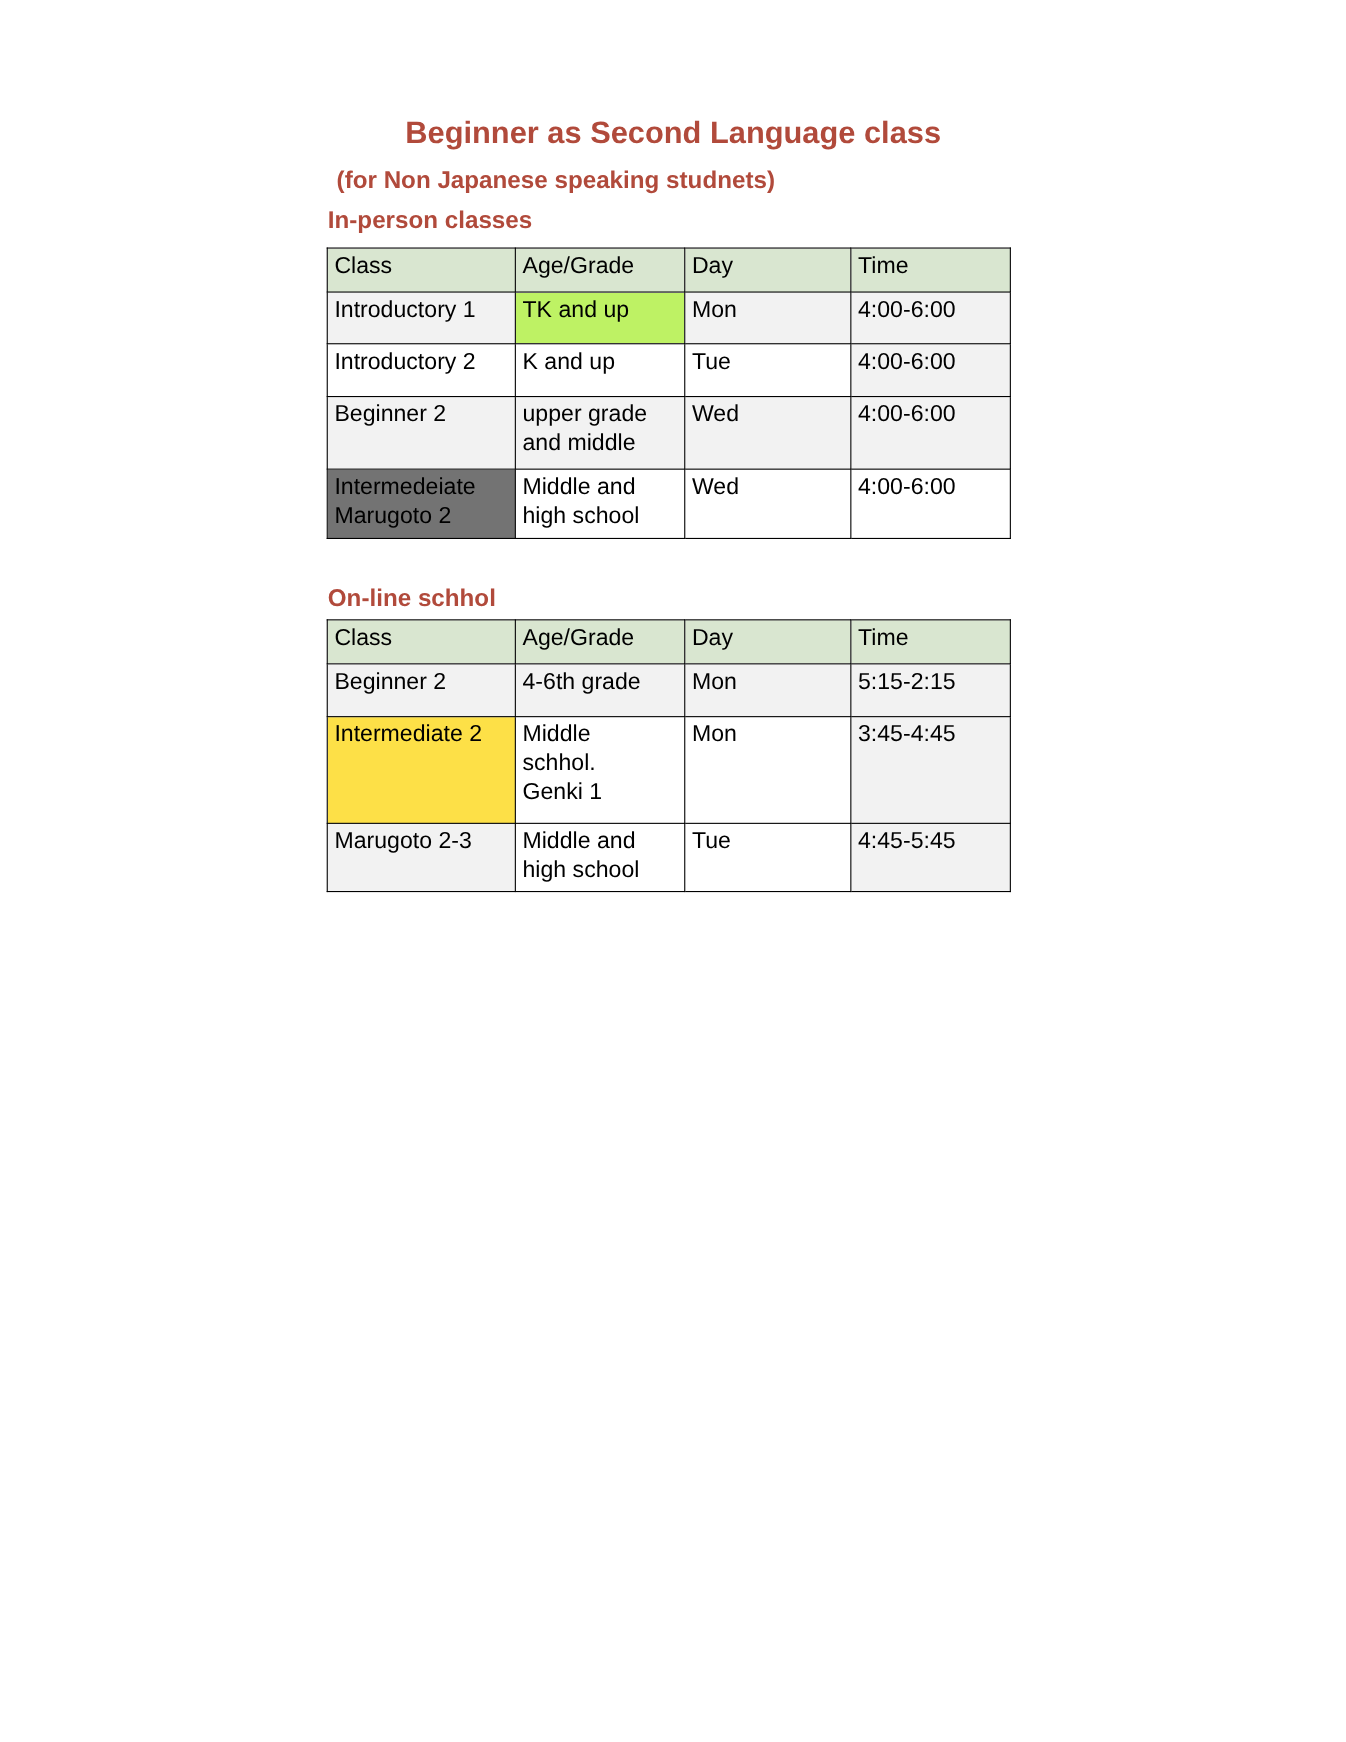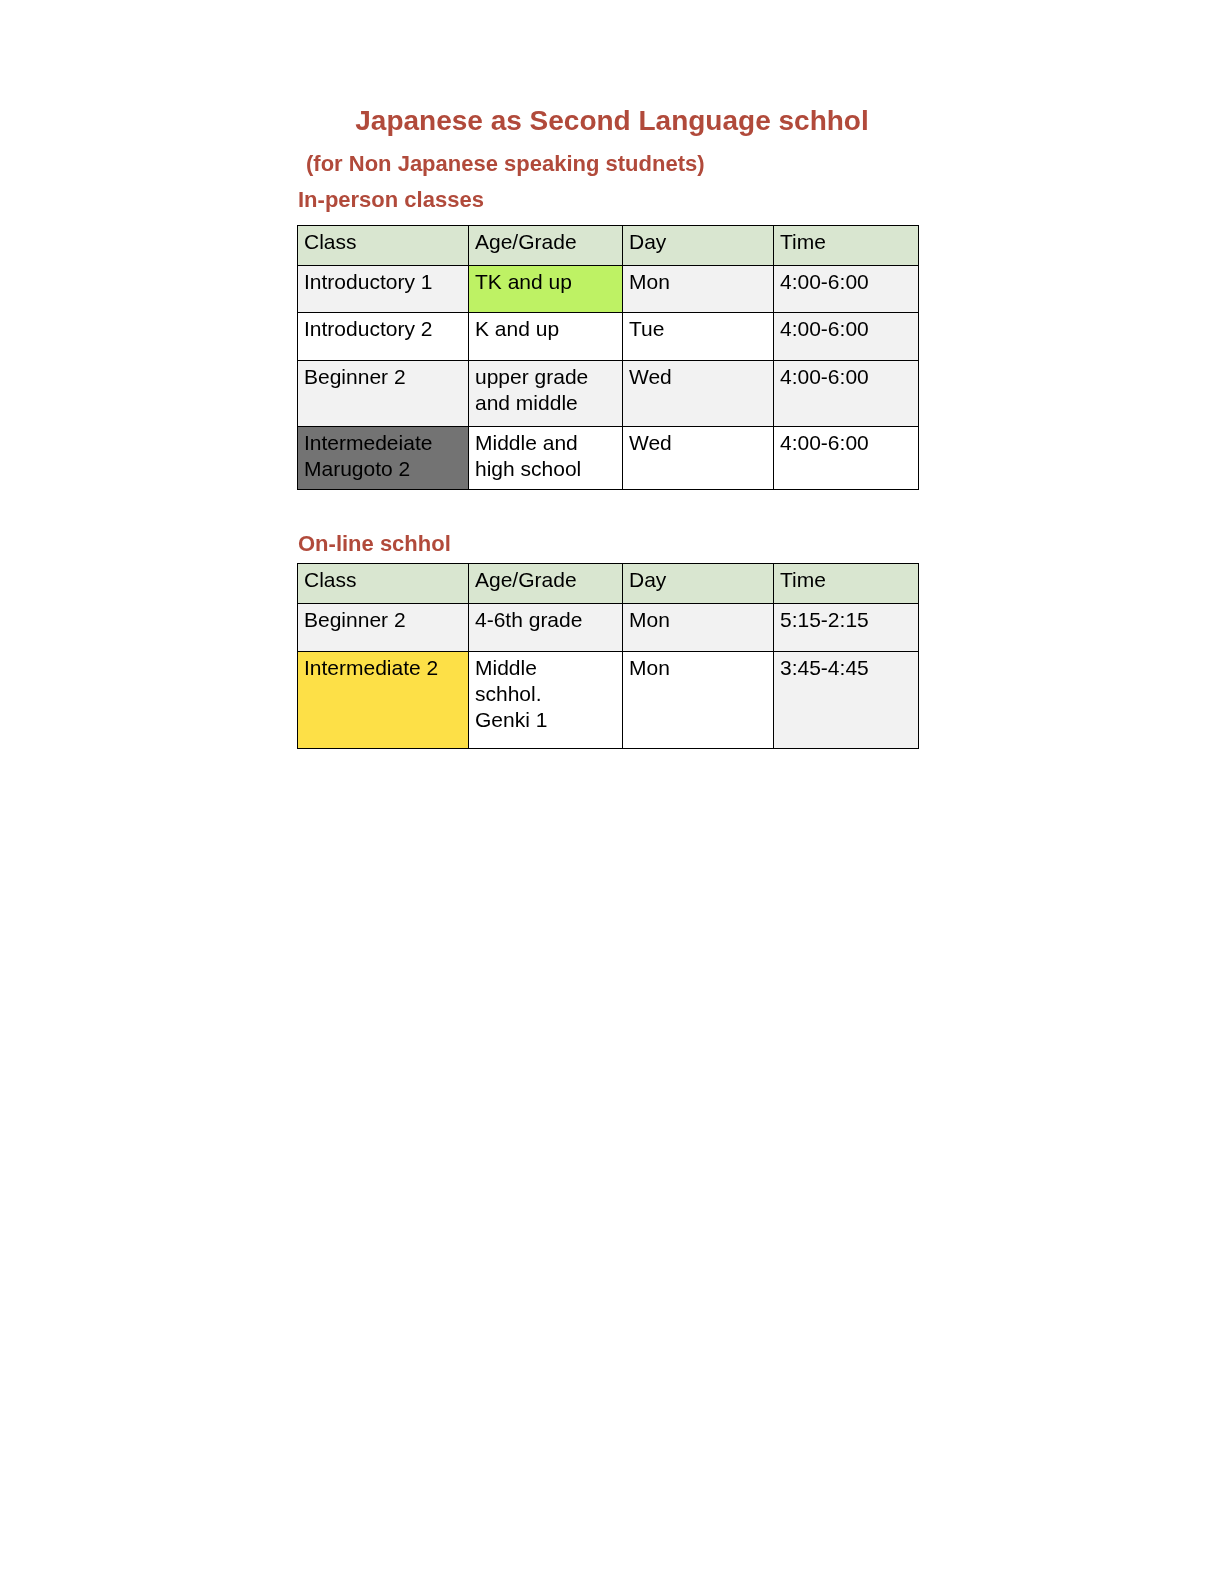--- a/index.html
+++ b/index.html
@@ -49,21 +49,21 @@
   tr.h66{height:66px;}
   tr.h63{height:63px;}
   tr.h97{height:97px;}
   tr.h62{height:62px;}
 </style>
 </head>
 <body>
 
 <div class="page">
 
-  <h1 class="title">Japanese as Second Language schhol</h1>
+  <h1 class="title">Beginner as Second Language class</h1>
   <h2 class="subtitle">(for Non Japanese speaking studnets)</h2>
 
   <section class="section-inperson">
     <h3 class="section-heading">In-person classes</h3>
     <table class="classes-table">
       <colgroup>
           <col class="c1">
           <col class="c2">
           <col class="c3">
           <col class="c4">
@@ -133,17 +133,24 @@
           <td style="background-color: rgb(242, 242, 242);">5:15-2:15</td>
         </tr>
         <tr class="h97">
           <td style="background-color: #fde047;">Intermediate 2</td>
           <td style="background-color: rgb(255, 255, 255);">Middle
 schhol.
 Genki 1</td>
           <td style="background-color: rgb(255, 255, 255);">Mon</td>
           <td style="background-color: rgb(242, 242, 242);">3:45-4:45</td>
         </tr>
+        <tr class="h62">
+          <td style="background-color: rgb(242, 242, 242);">Marugoto 2-3</td>
+          <td style="background-color: rgb(255, 255, 255);">Middle and
+high school</td>
+          <td style="background-color: rgb(255, 255, 255);">Tue</td>
+          <td style="background-color: rgb(242, 242, 242);">4:45-5:45</td>
+        </tr>
       </tbody>
     </table>
   </section>
 
 </div>
 
 </body></html>

